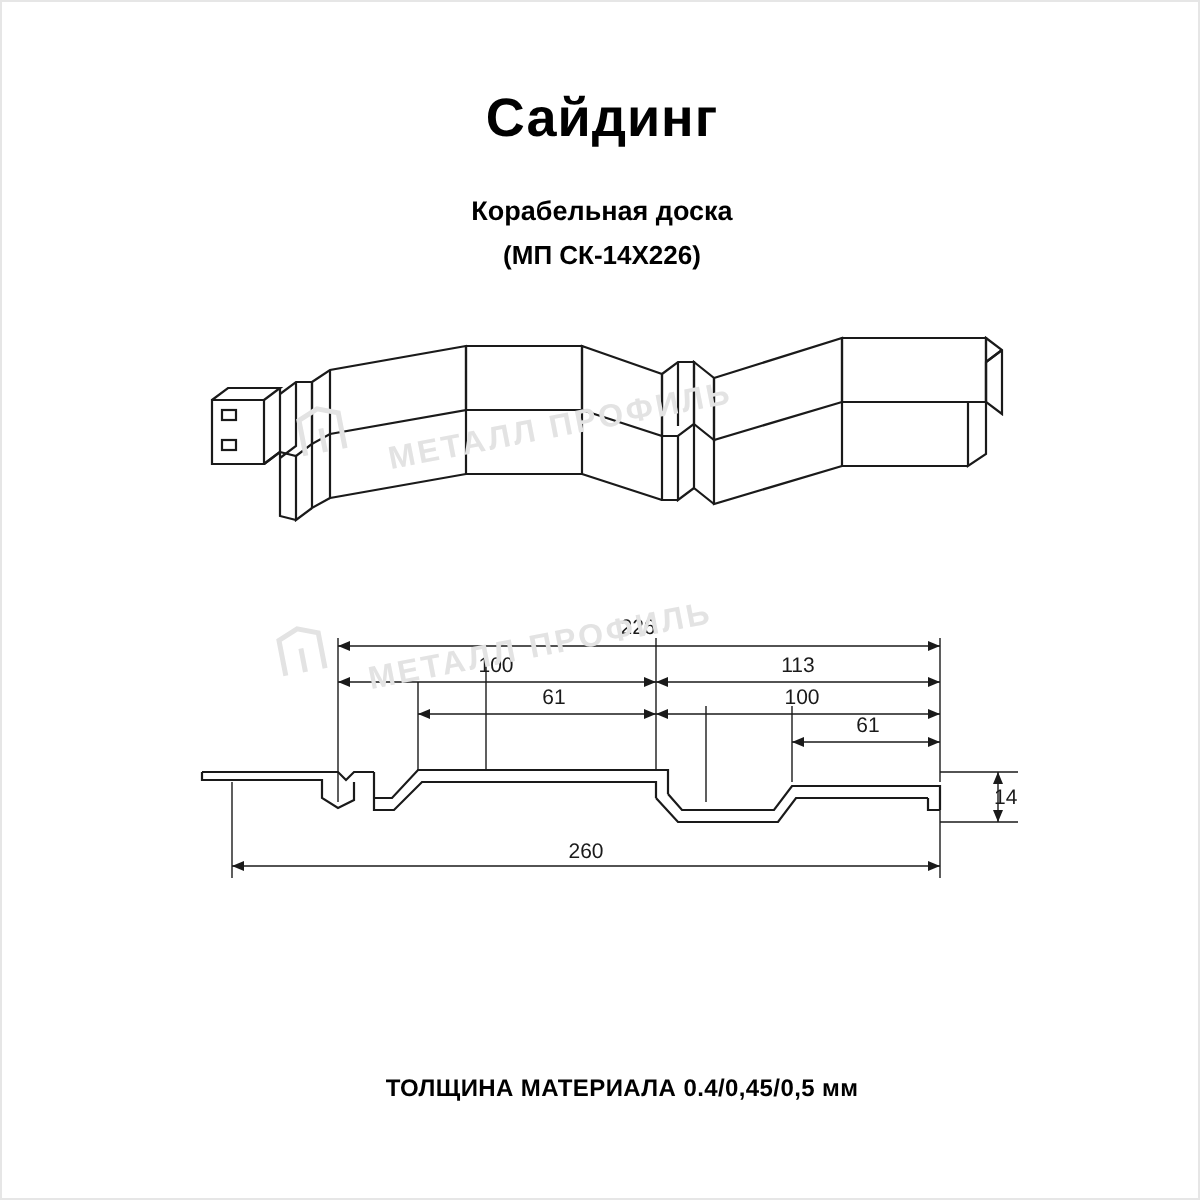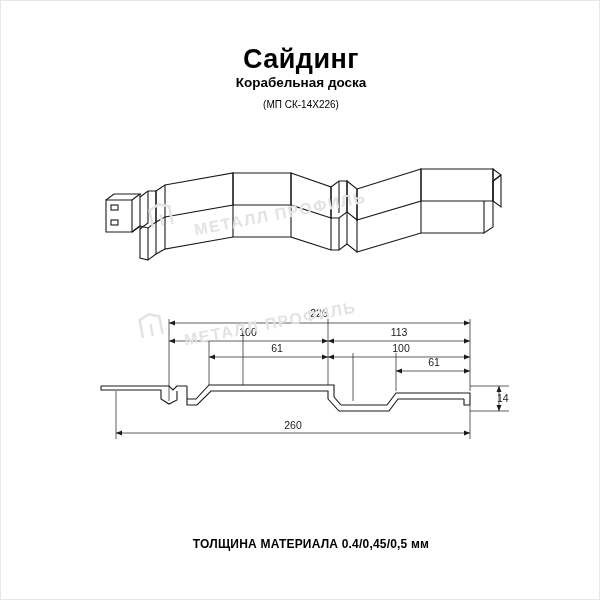--- a/index.html
+++ b/index.html
@@ -30,26 +30,26 @@
   }
   .title-main {
     font-size: 27px;
     font-weight: bold;
     letter-spacing: 0.5px;
     line-height: 32px;
   }
   .title-sub {
     font-size: 13.5px;
     font-weight: bold;
-    margin-top: 0;
+    margin-top: 23px;
     line-height: 16px;
   }
   .title-code {
-    font-size: 10px;
-    font-weight: normal;
+    font-size: 13px;
+    font-weight: bold;
     margin-top: 7px;
     line-height: 13px;
   }
   .footer {
     position: absolute;
     left: 0;
     bottom: 48px;
     width: 600px;
     text-align: center;
     font-size: 12px;

